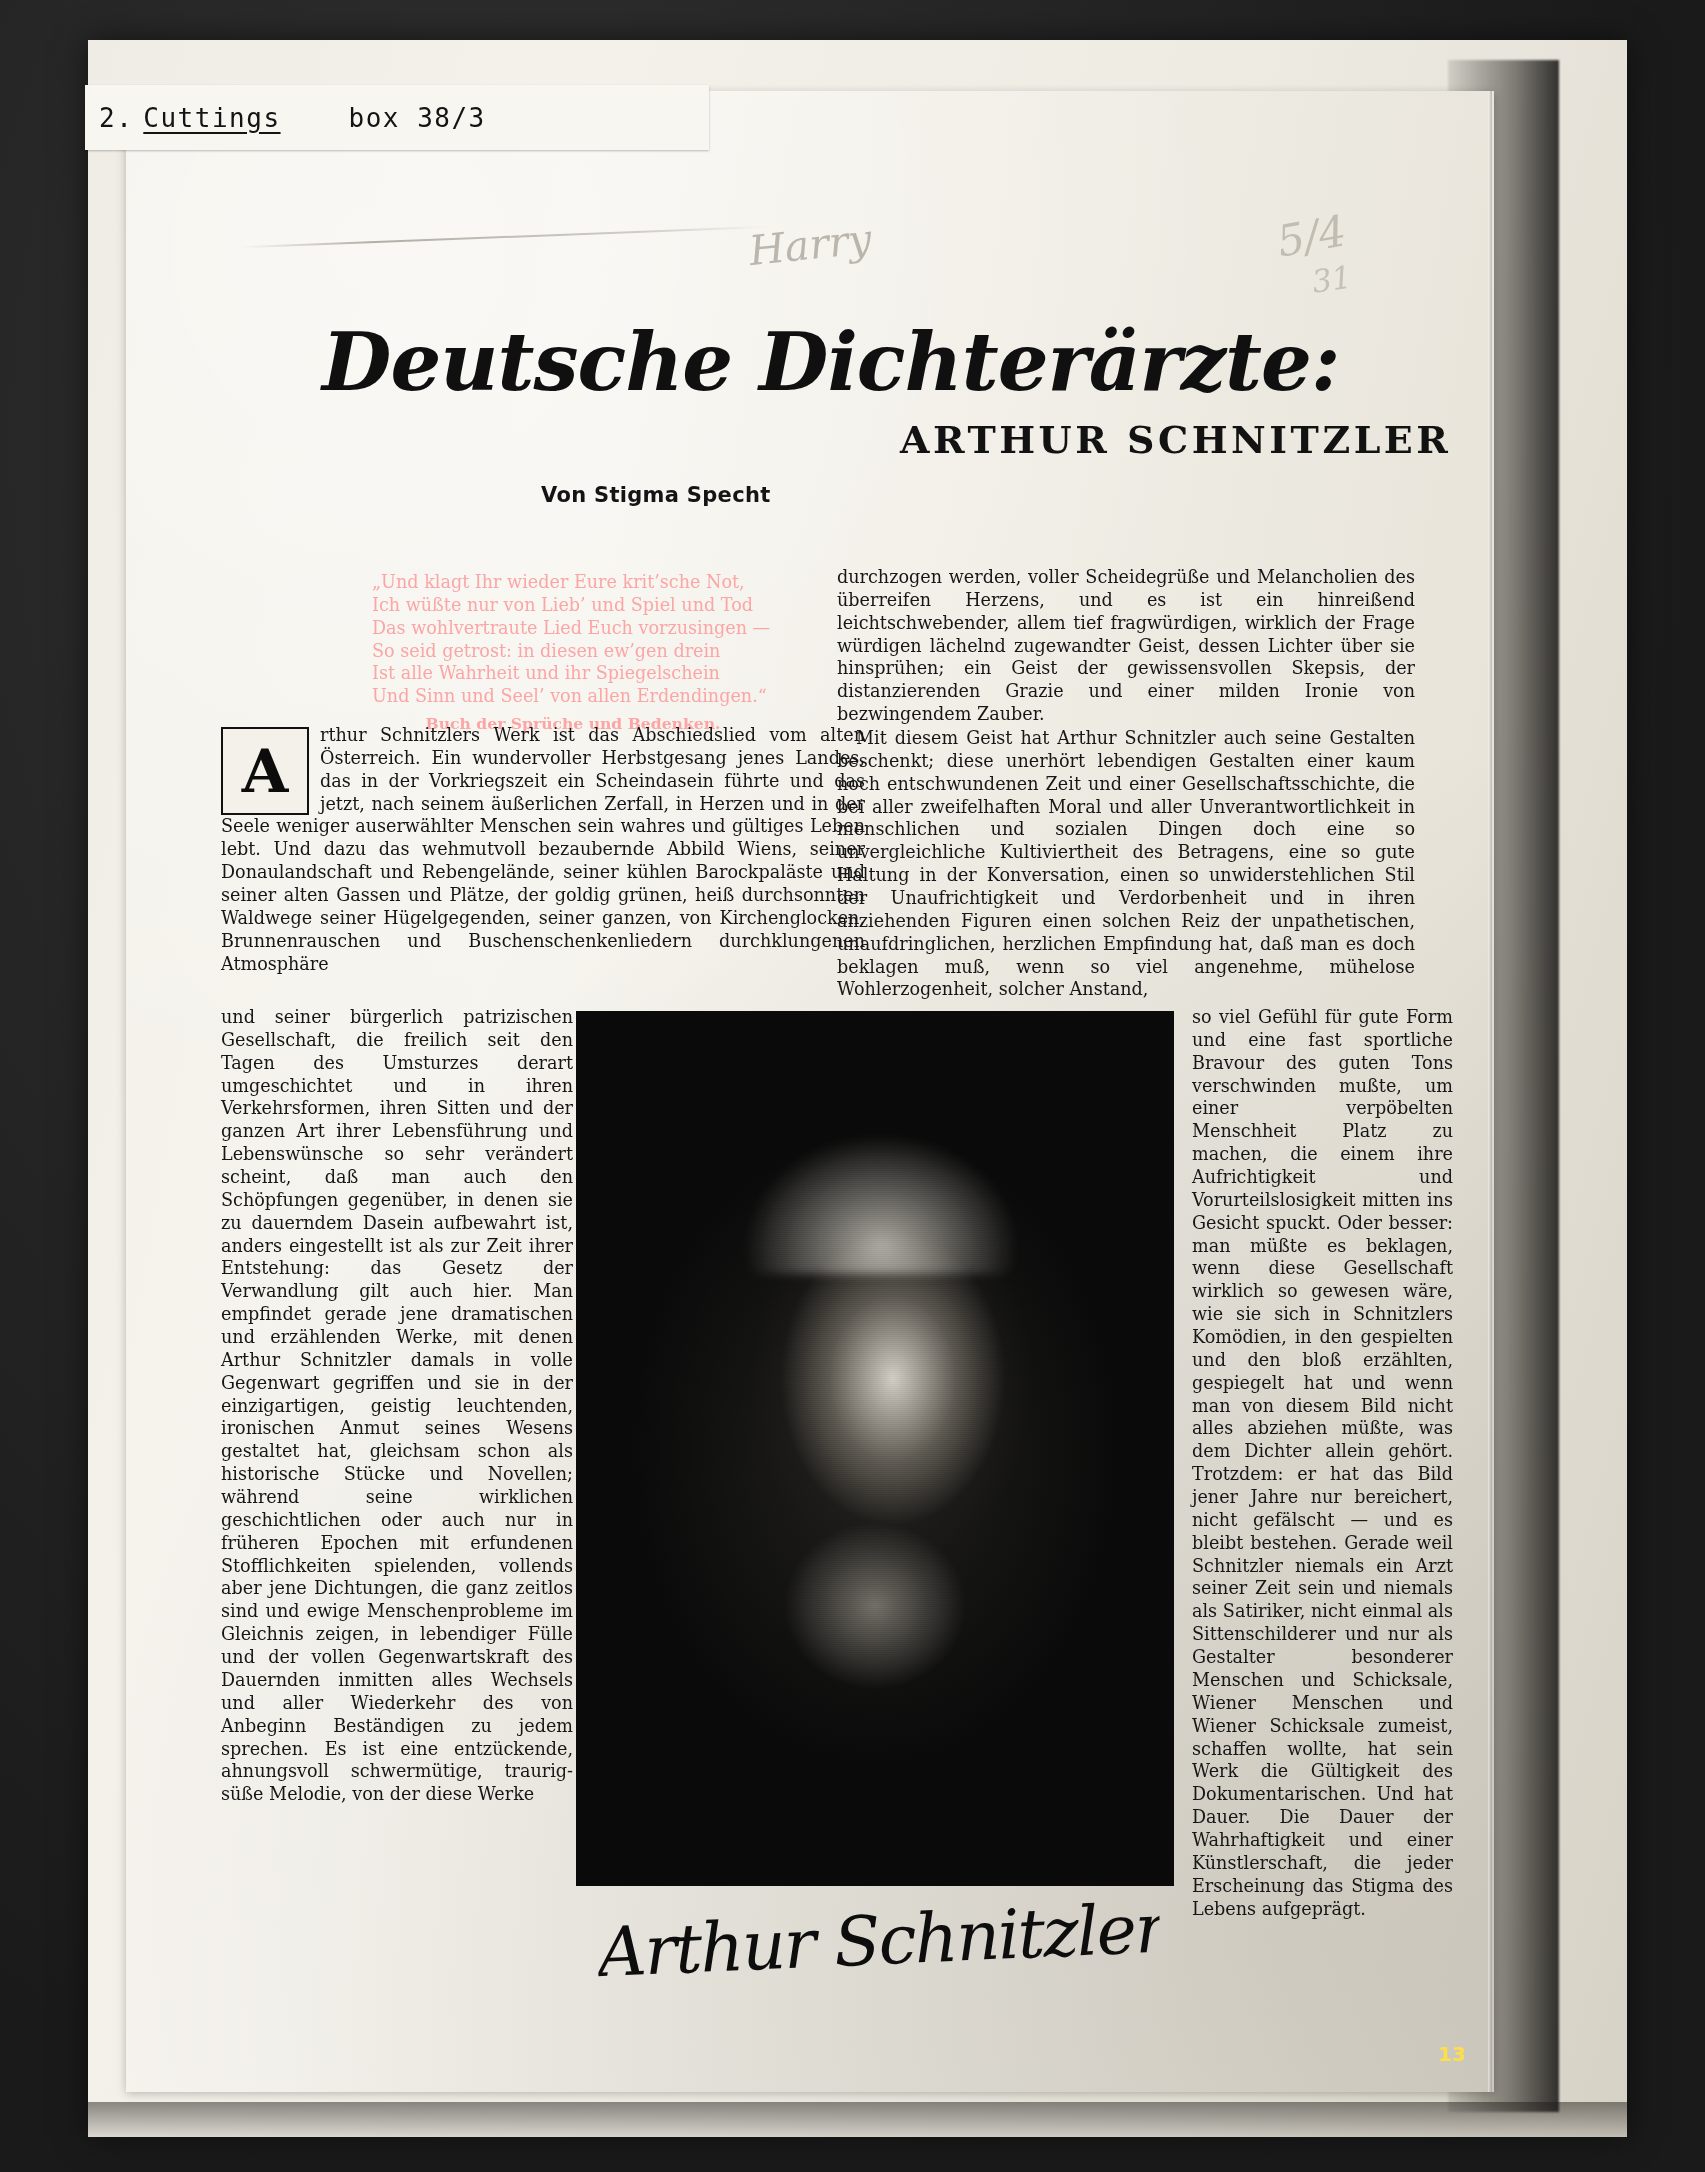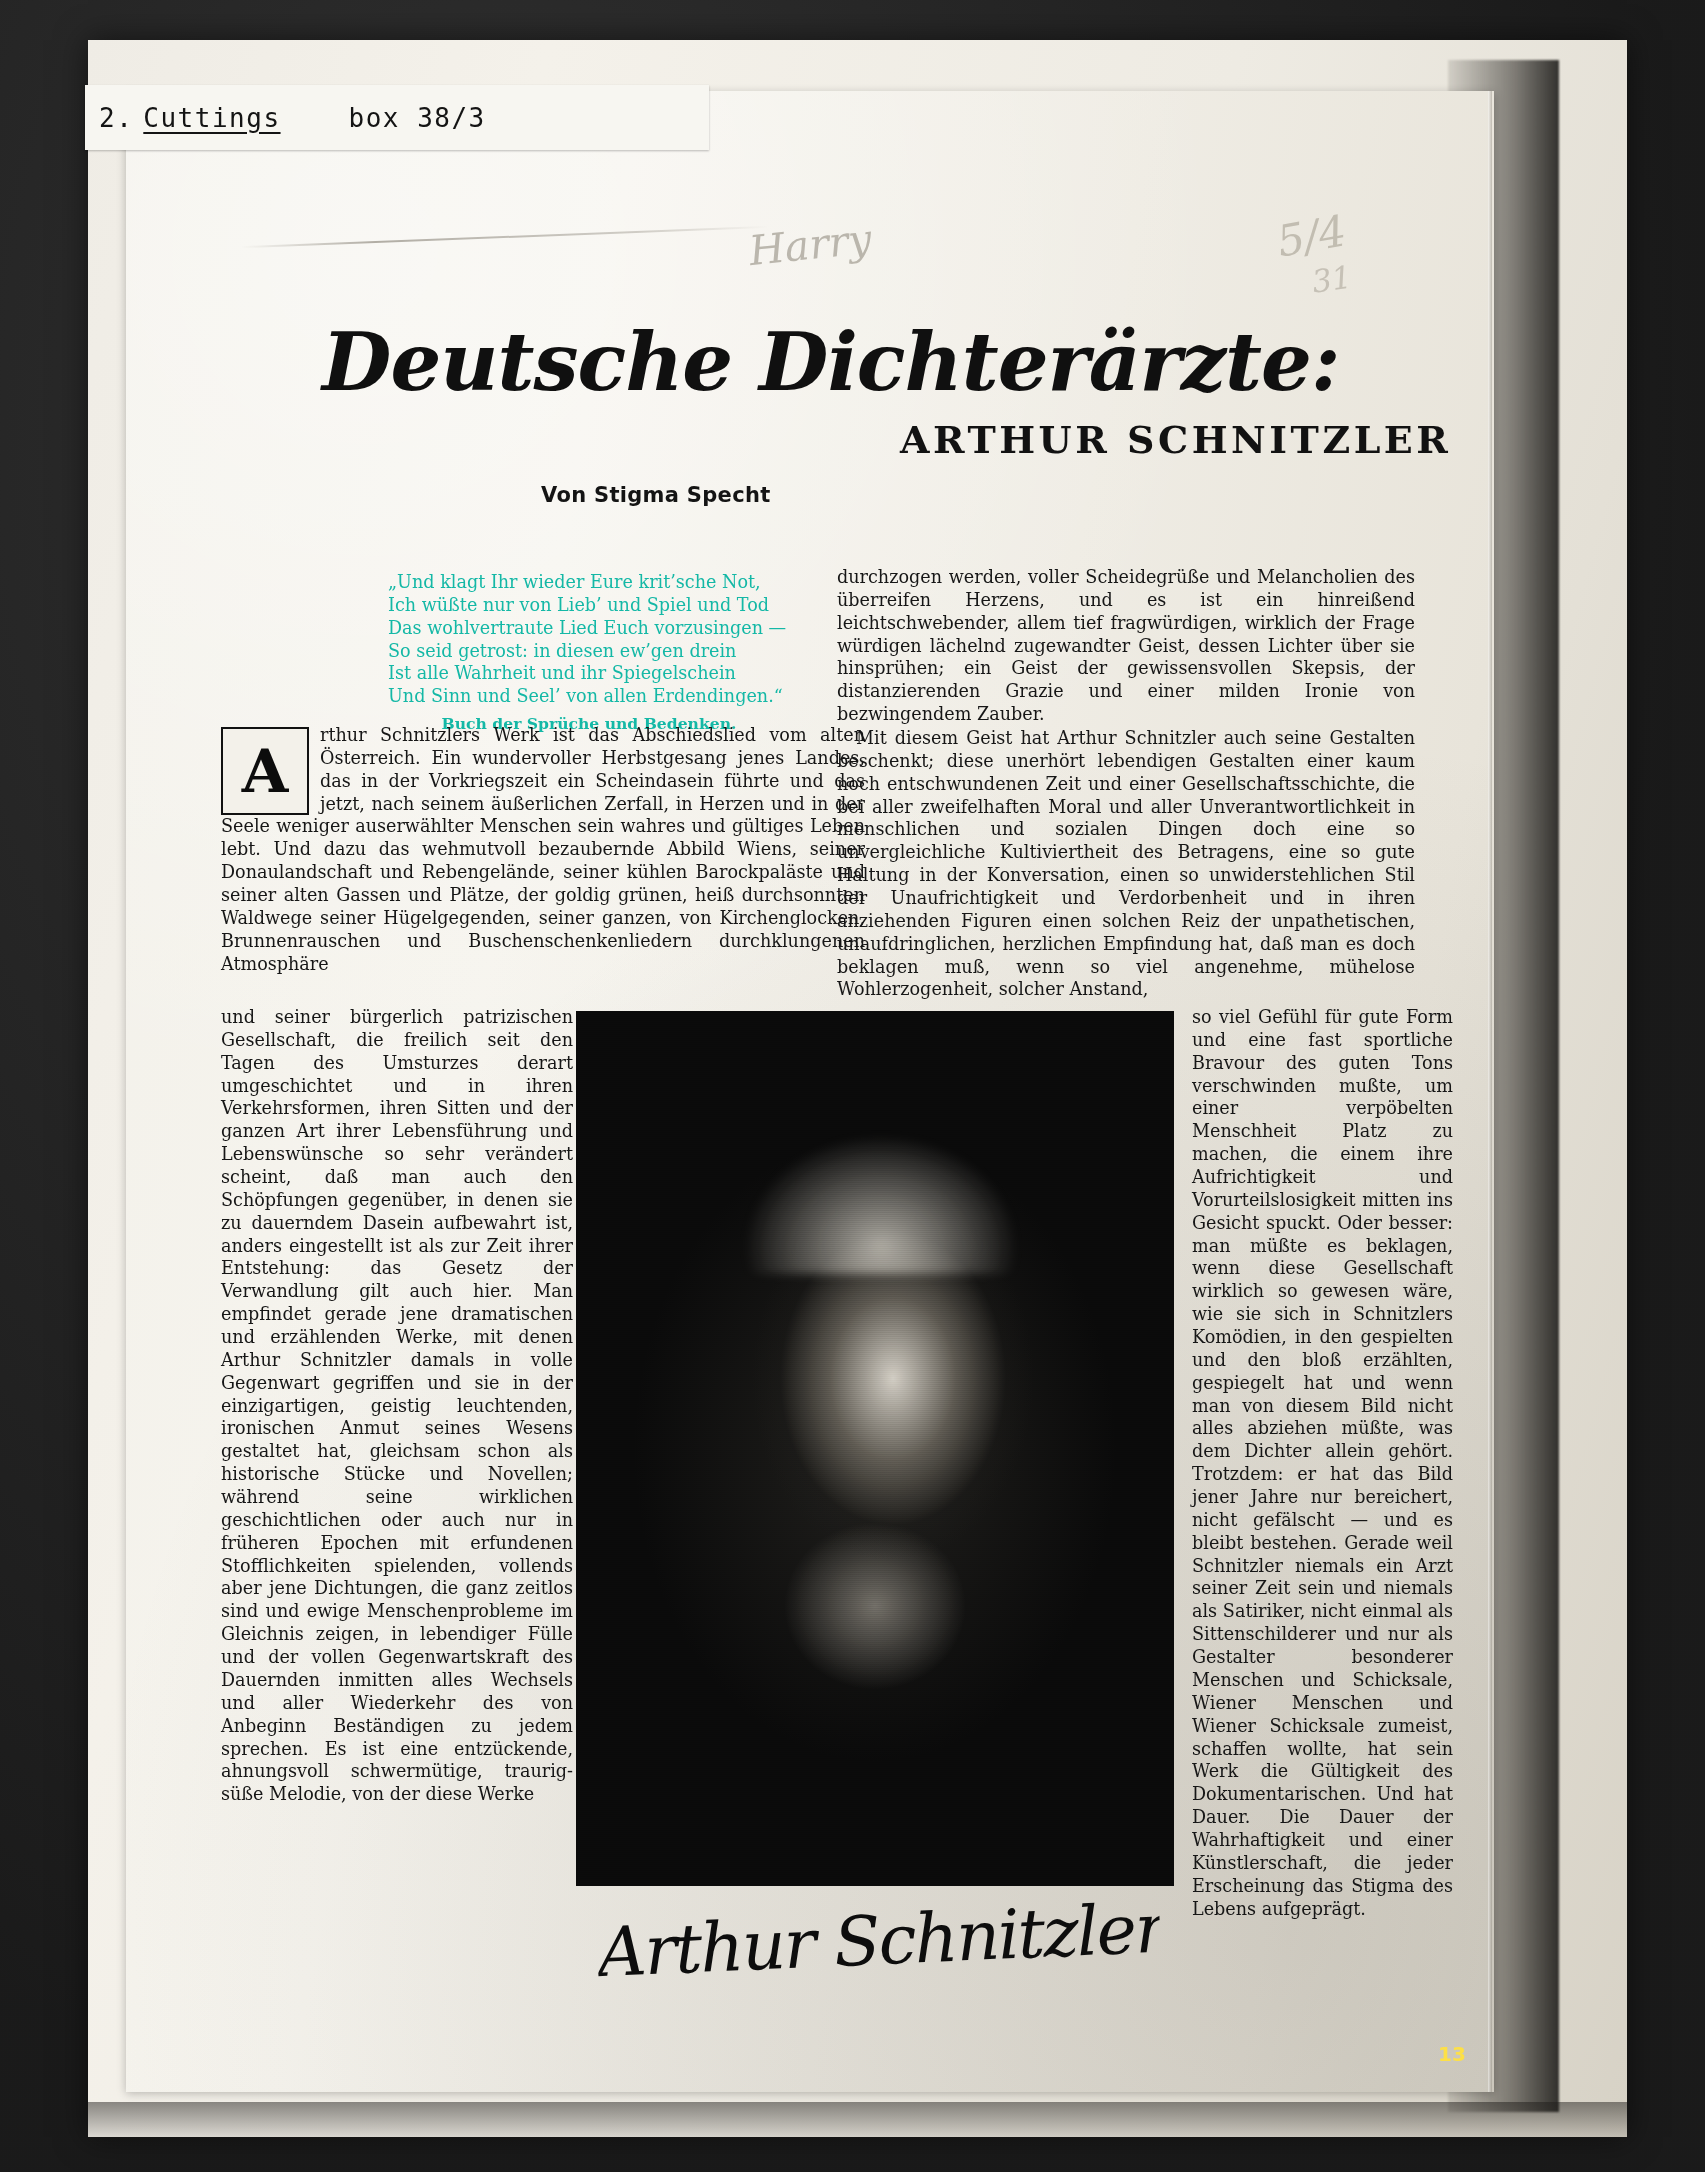--- a/index.html
+++ b/index.html
@@ -187,27 +187,27 @@
     font-size: 17.6px;
     line-height: 1.30;
     hyphens: auto;
   }
   .col p { margin: 0 0 1px 0; text-indent: 19px; }
   .col p.noindent { text-indent: 0; }
 
   
   .epigraph {
     position: absolute;
-    left: 388px;
+    left: 372px;
     top: 571px;
     width: 402px;
     font-family: "DejaVu Serif", serif;
     font-size: 17.6px;
     line-height: 1.30;
-    color: #14b8a6;
+    color: #fca5a5;
   }
   .epigraph .line { white-space: nowrap; }
   .epigraph .src {
     margin-top: 6px;
     text-align: center;
     font-weight: bold;
     font-size: 15.6px;
   }
 
   

